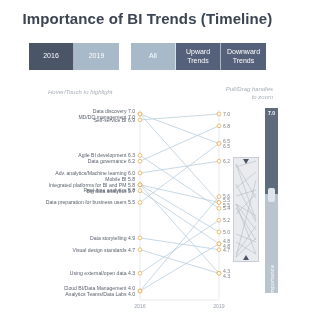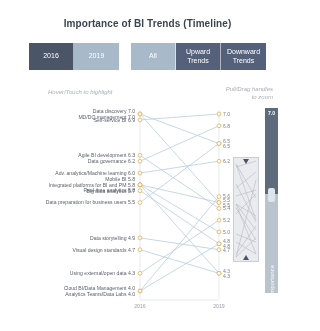--- a/index.html
+++ b/index.html
@@ -6,25 +6,25 @@
   html,body { width:295px; height:331px; }
   body {
     background:#ffffff;
     font-family:"Liberation Sans", sans-serif;
     color:#3d4550;
     overflow:hidden;
     position:relative;
   }
   #title {
     text-align:center;
-    font-size:10px;
+    font-size:15px;
     font-weight:bold;
     color:#3b4452;
     letter-spacing:0.1px;
-    padding-top:18px;
+    padding-top:10px;
   }
   
   #controls {
     position:absolute;
     top:43px; left:0; right:0;
     display:flex;
     justify-content:center;
     gap:12px;
   }
   .btngroup { display:flex; }

